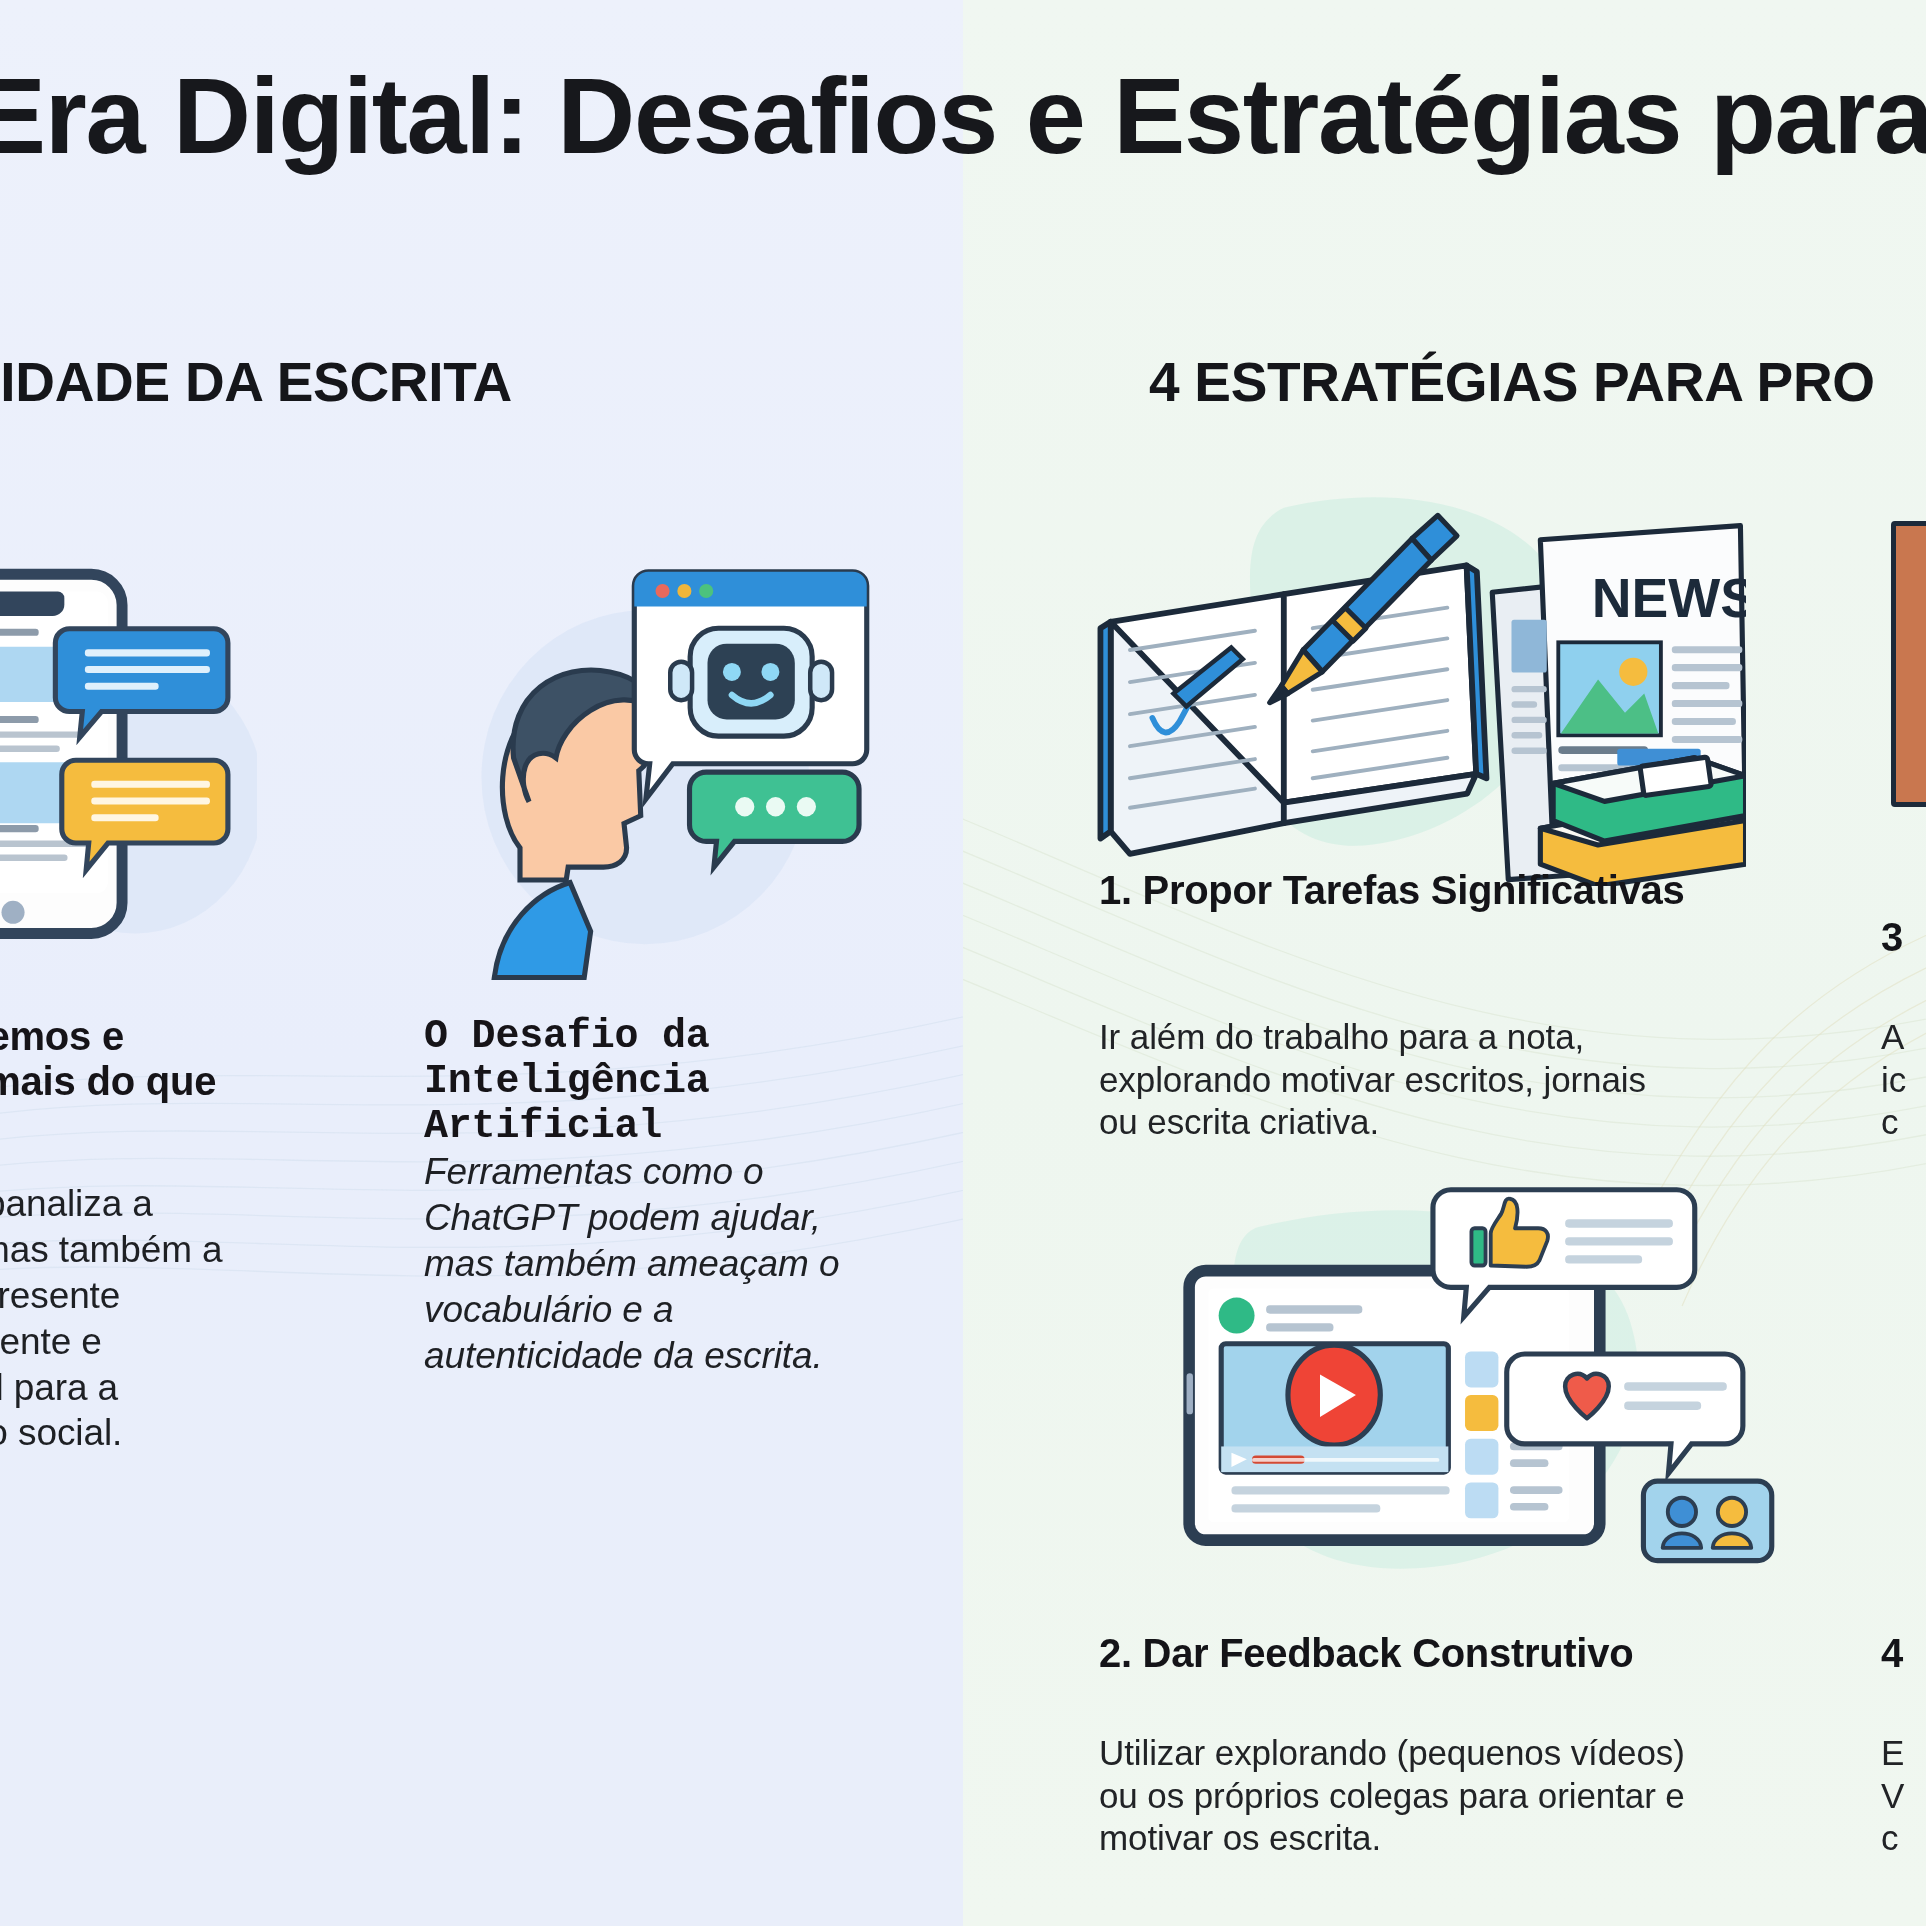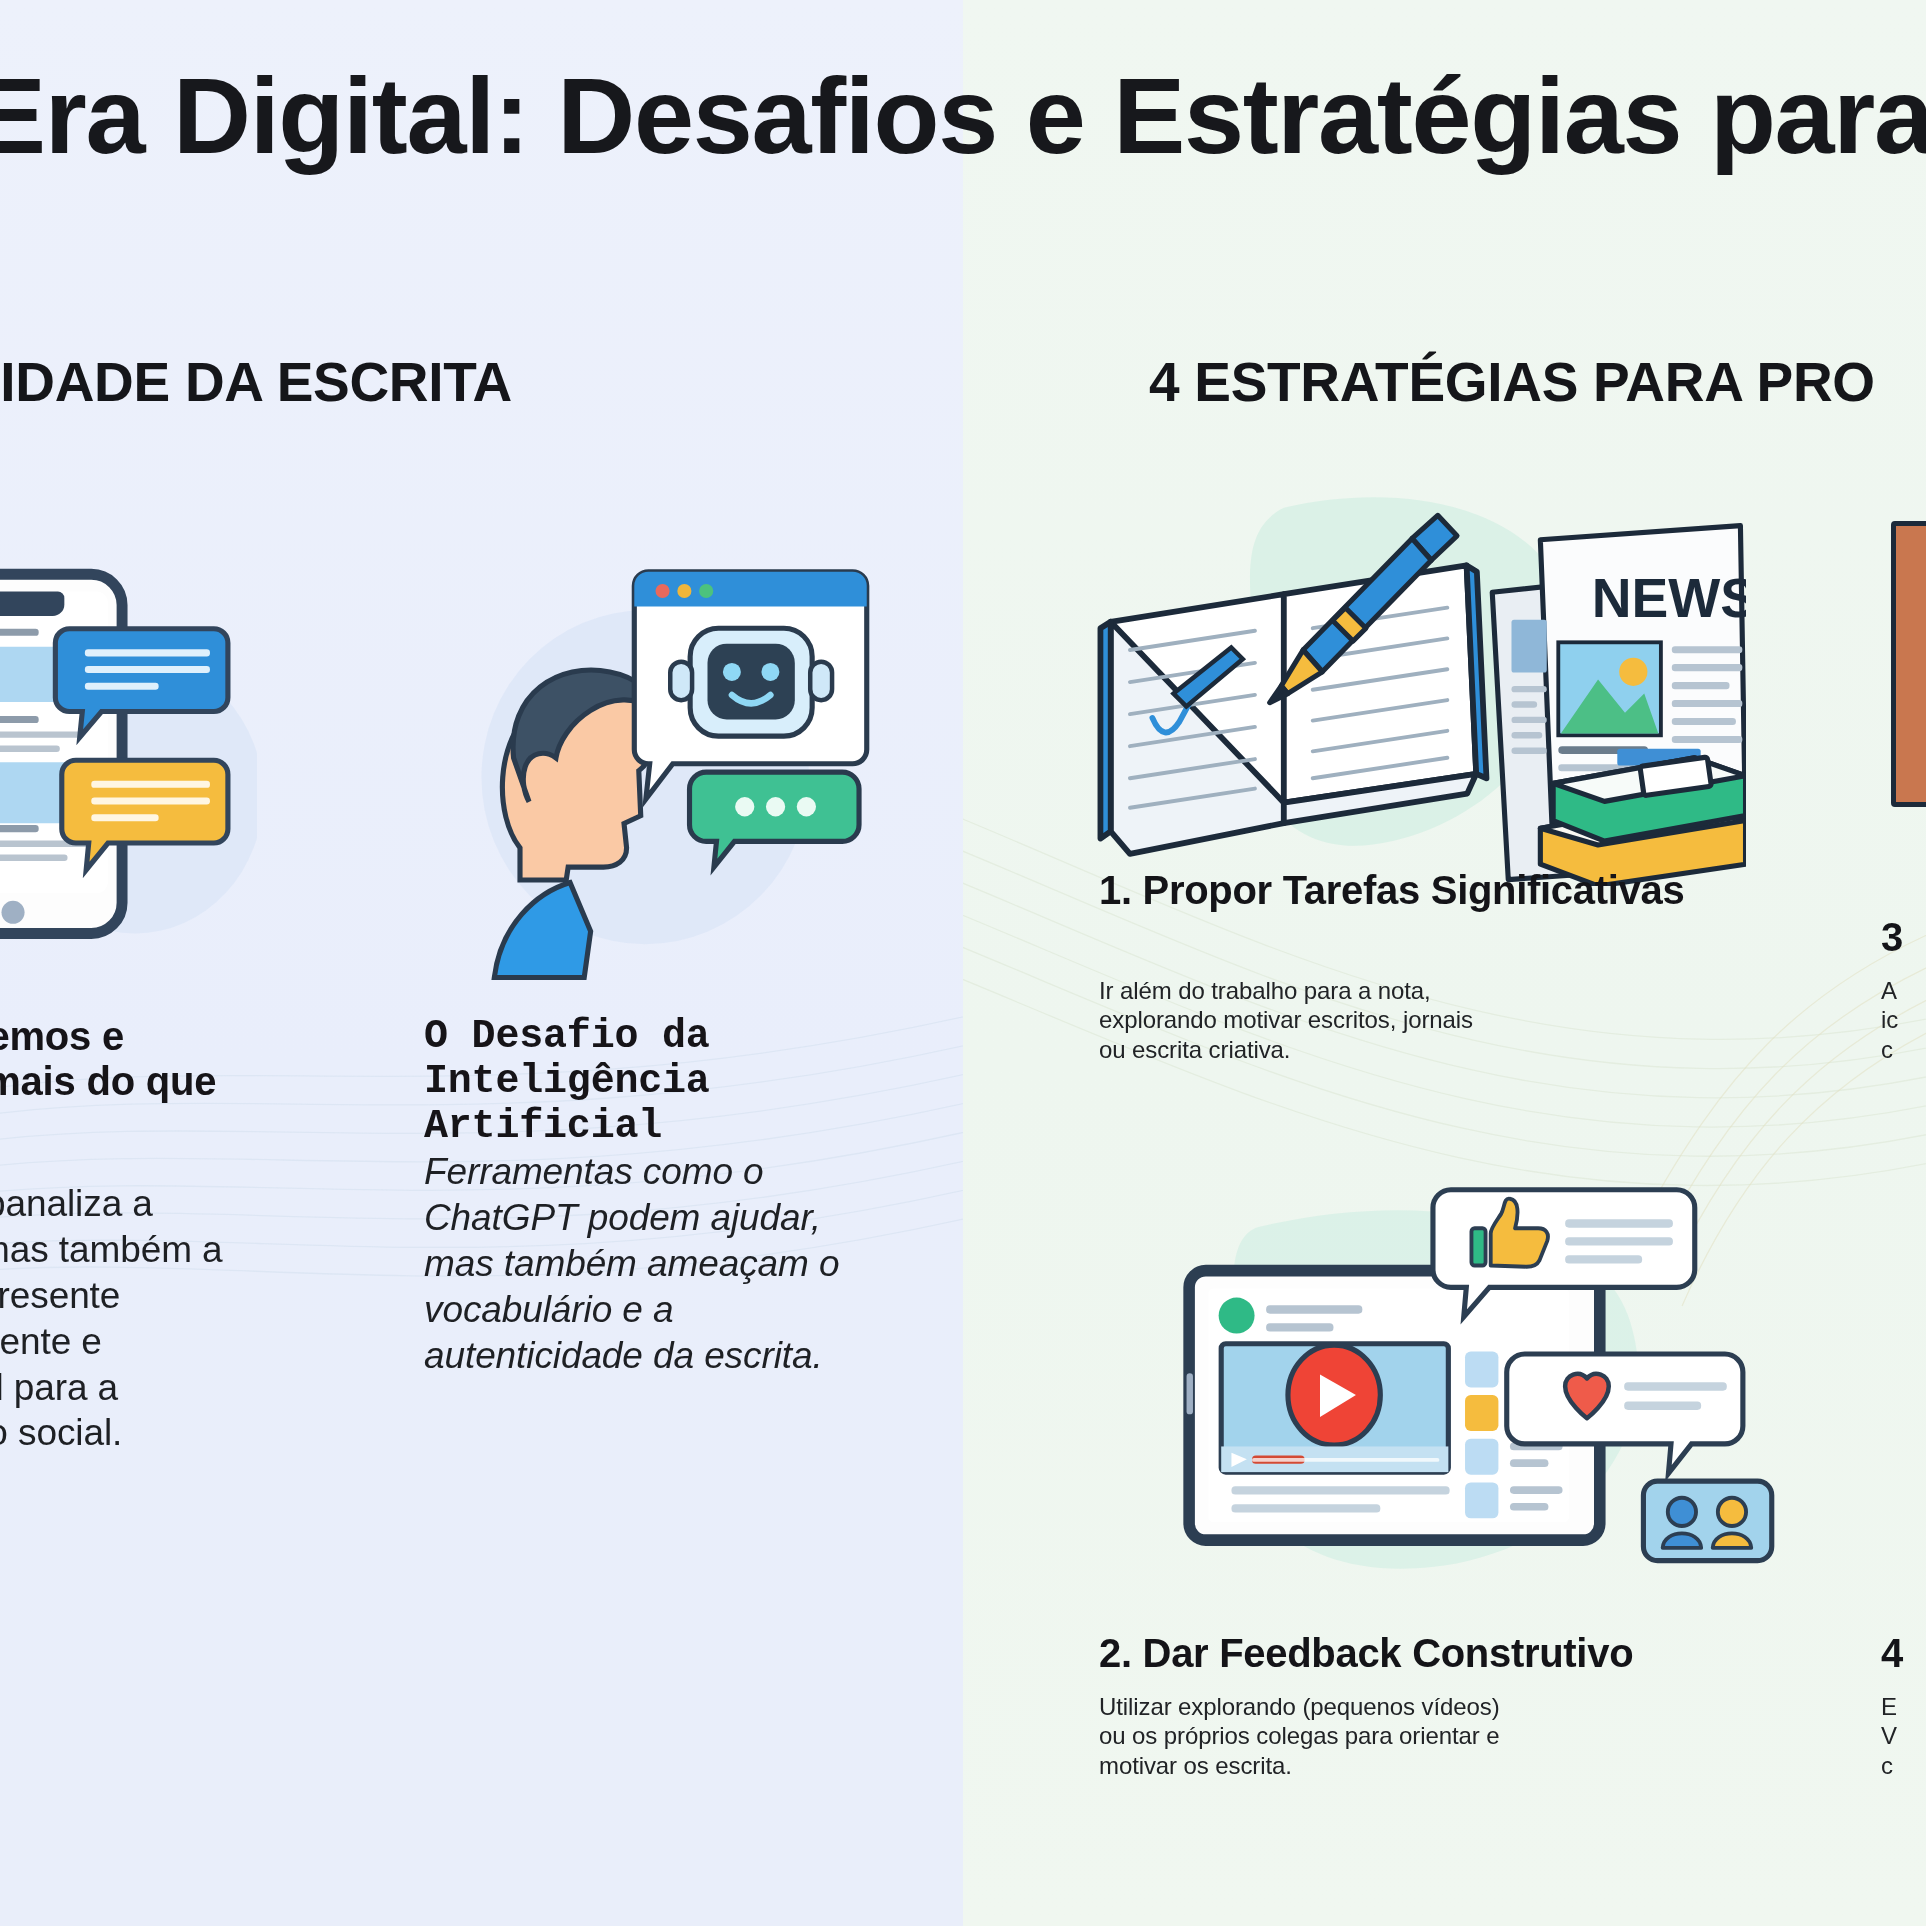--- a/index.html
+++ b/index.html
@@ -42,22 +42,22 @@
   }
   .card-body{
     position:absolute;font-size:37px;font-weight:400;line-height:1.24;
     color:#1e2024;letter-spacing:-0.1px;
   }
   .strat-title{
     position:absolute;font-size:40px;font-weight:bold;line-height:1.1;
     color:#141418;white-space:nowrap;letter-spacing:-0.3px;
   }
   .strat-body{
-    position:absolute;font-size:24px;font-weight:400;line-height:1.22;
-    color:#212326;letter-spacing:-0.1px;
+    position:absolute;font-size:35px;font-weight:400;line-height:1.22;
+    color:#212326;letter-spacing:-0.1px;margin-top:40px;
   }
 
   
   .illu{position:absolute;}
 </style>
 </head>
 <body>
 
 <div id="poster">
 

